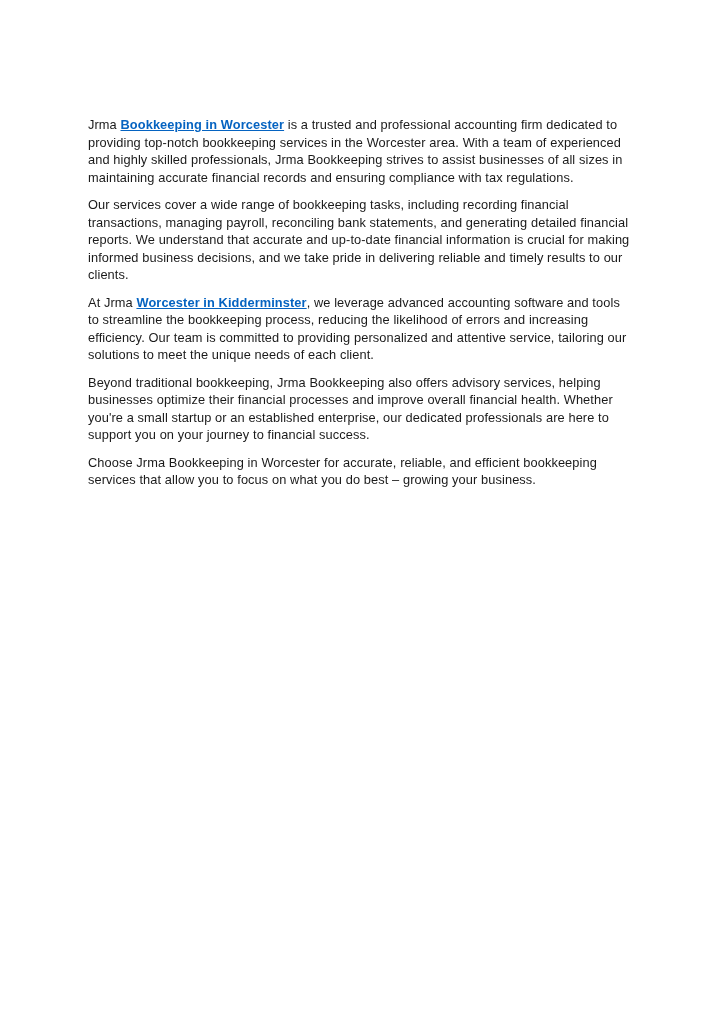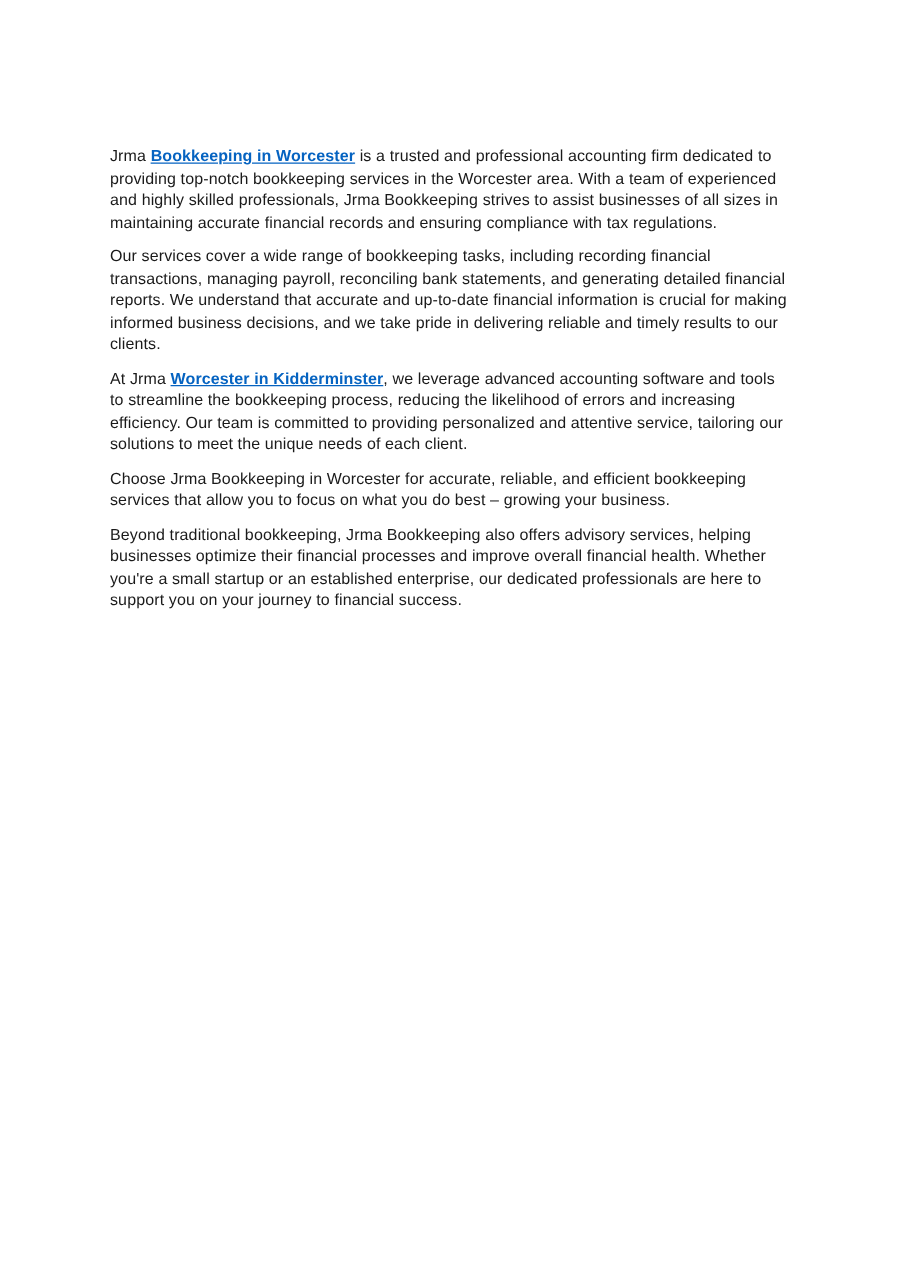--- a/index.html
+++ b/index.html
@@ -39,18 +39,18 @@
 
 <div class="page">
   <div class="doc-text">
 
     <p><span>Jrma </span><a>Bookkeeping in Worcester</a><span> is a trusted and professional accounting firm dedicated to providing top-notch bookkeeping services in the Worcester area. With a team of experienced and highly skilled professionals, Jrma Bookkeeping strives to assist businesses of all sizes in maintaining accurate financial records and ensuring compliance with tax regulations.</span></p>
 
     <p><span>Our services cover a wide range of bookkeeping tasks, including recording financial transactions, managing payroll, reconciling bank statements, and generating detailed financial reports. We understand that accurate and up-to-date financial information is crucial for making informed business decisions, and we take pride in delivering reliable and timely results to our clients.</span></p>
 
     <p><span>At Jrma </span><a>Worcester in Kidderminster</a><span>, we leverage advanced accounting software and tools to streamline the bookkeeping process, reducing the likelihood of errors and increasing efficiency. Our team is committed to providing personalized and attentive service, tailoring our solutions to meet the unique needs of each client.</span></p>
 
+    <p><span>Beyond traditional bookkeeping, Jrma Bookkeeping also offers advisory services, helping businesses optimize their financial processes and improve overall financial health. Whether you're a small startup or an established enterprise, our dedicated professionals are here to support you on your journey to financial success.</span></p>
+
     <p><span>Choose Jrma Bookkeeping in Worcester for accurate, reliable, and efficient bookkeeping services that allow you to focus on what you do best – growing your business.</span></p>
-
-    <p><span>Beyond traditional bookkeeping, Jrma Bookkeeping also offers advisory services, helping businesses optimize their financial processes and improve overall financial health. Whether you're a small startup or an established enterprise, our dedicated professionals are here to support you on your journey to financial success.</span></p>
 
   </div>
 </div>
 
 </body></html>

